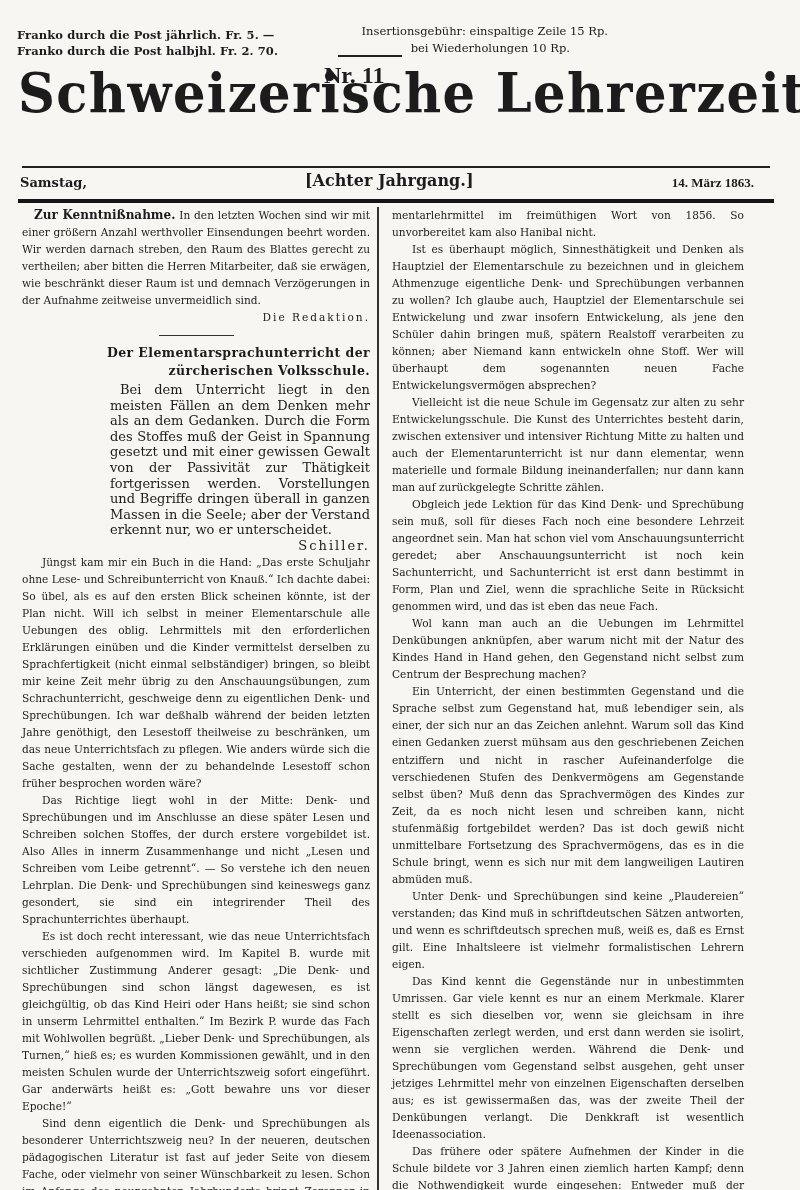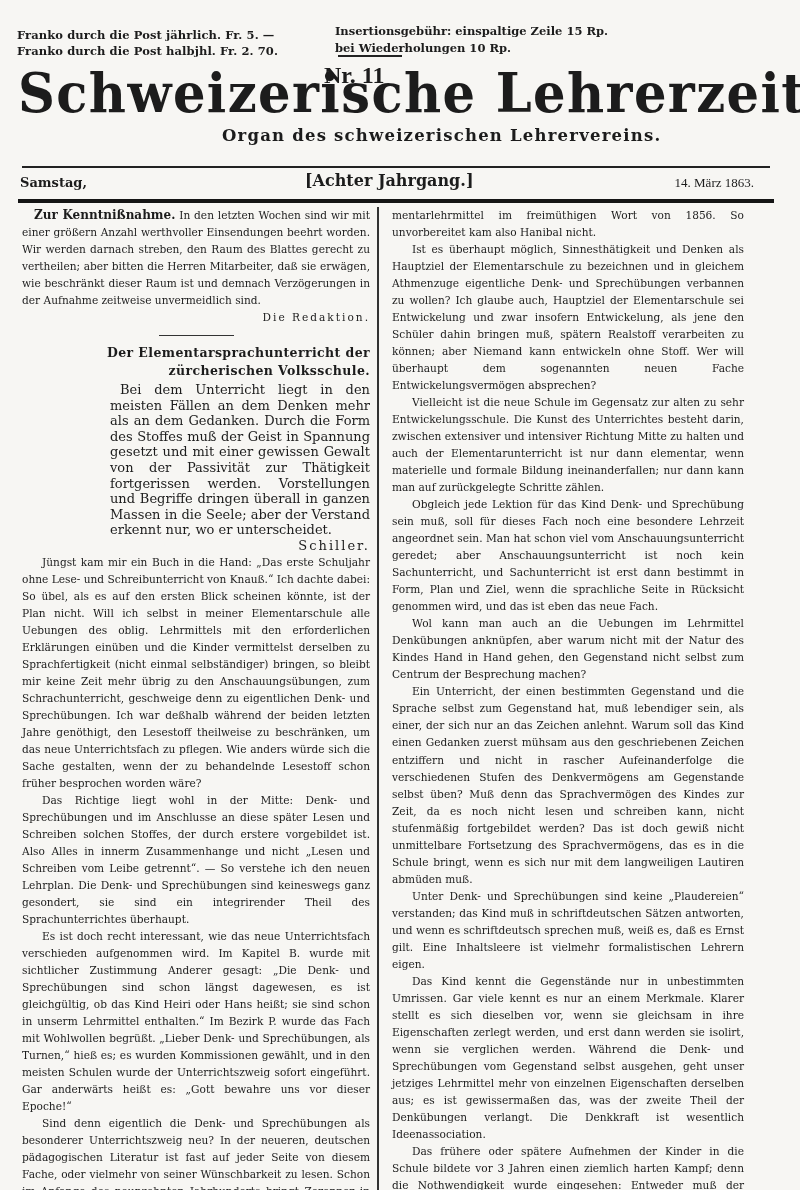--- a/index.html
+++ b/index.html
@@ -12,22 +12,22 @@
   }
   .page { position: absolute; left: 0; top: 0; width: 668px; height: 1190px; }
 
   
   .sub-left {
     position: absolute; left: 17px; top: 27px;
     font-size: 11.5px; line-height: 16px; font-weight: bold;
     font-family: "DejaVu Serif", serif; letter-spacing: 0.1px;
   }
   .sub-right {
-    position: absolute; right: 60px; top: 23px; text-align: left;
-    font-size: 11.5px; line-height: 17px; font-weight: bold;
+    position: absolute; right: 60px; top: 23px; text-align: right;
+    font-size: 11.5px; line-height: 17px; font-weight: normal;
     font-family: "DejaVu Serif", serif;
   }
   .sub-right .l2 { padding-right: 38px; }
   .issue-no {
     position: absolute; left: 324px; top: 22px;
     font-size: 24px; font-weight: bold;
     font-family: "Liberation Serif", serif;
     margin-top: 40px;
   }
   .issue-rule { position: absolute; left: 338px; top: 55px; width: 64px; height: 2px; background: #222; }
@@ -41,21 +41,21 @@
   }
   .organ {
     position: absolute; left: 222px; top: 126px;
     font-size: 16.5px; font-weight: bold; letter-spacing: 1.2px;
     font-family: "DejaVu Serif", serif;
   }
   .rule-thin1 { position: absolute; left: 22px; top: 166px; width: 748px; height: 2px; background: #222; }
   .dateline { position: absolute; left: 8px; top: 169px; width: 748px; height: 28px; }
   .dateline .day { position: absolute; left: 12px; top: 6px; font-size: 13px; font-weight: bold; }
   .dateline .vol { position: absolute; left: 297px; top: 2px; font-size: 16px; font-weight: bold; }
-  .dateline .date { position: absolute; right: 2px; top: 6px; font-size: 13px; font-weight: normal; font-family: "Liberation Serif", serif; }
+  .dateline .date { position: absolute; right: 2px; top: 6px; font-size: 13px; font-weight: bold; font-family: "Liberation Serif", serif; }
   .rule-thick { position: absolute; left: 18px; top: 199px; width: 756px; height: 4px; background: #151515; }
 
   
   .col {
     position: absolute; top: 207px;
     font-size: 10.6px; line-height: 17.02px;
     text-align: justify; hyphens: manual;
     font-family: "DejaVu Serif", serif;
   }
   .col-left { left: 22px; width: 348px; }
@@ -91,21 +91,20 @@
 
   <div class="issue-no">Nr. 11</div>
   <div class="issue-rule"></div>
 
   <div class="sub-right">
     <div>Insertionsgebühr: einspaltige Zeile 15 Rp.</div>
     <div class="l2">bei Wiederholungen 10 Rp.</div>
   </div>
 
   <div class="masthead">Schweizerische Lehrerzeitung.</div>
-  <div class="organ">Organ des schweizerischen Lehrervereins.</div>
 
   <div class="rule-thin1"></div>
   <div class="dateline">
     <span class="day">Samstag,</span>
     <span class="vol">[Achter Jahrgang.]</span>
     <span class="date">14. März 1863.</span>
   </div>
   <div class="rule-thick"></div>
 
   <div class="col col-left">

